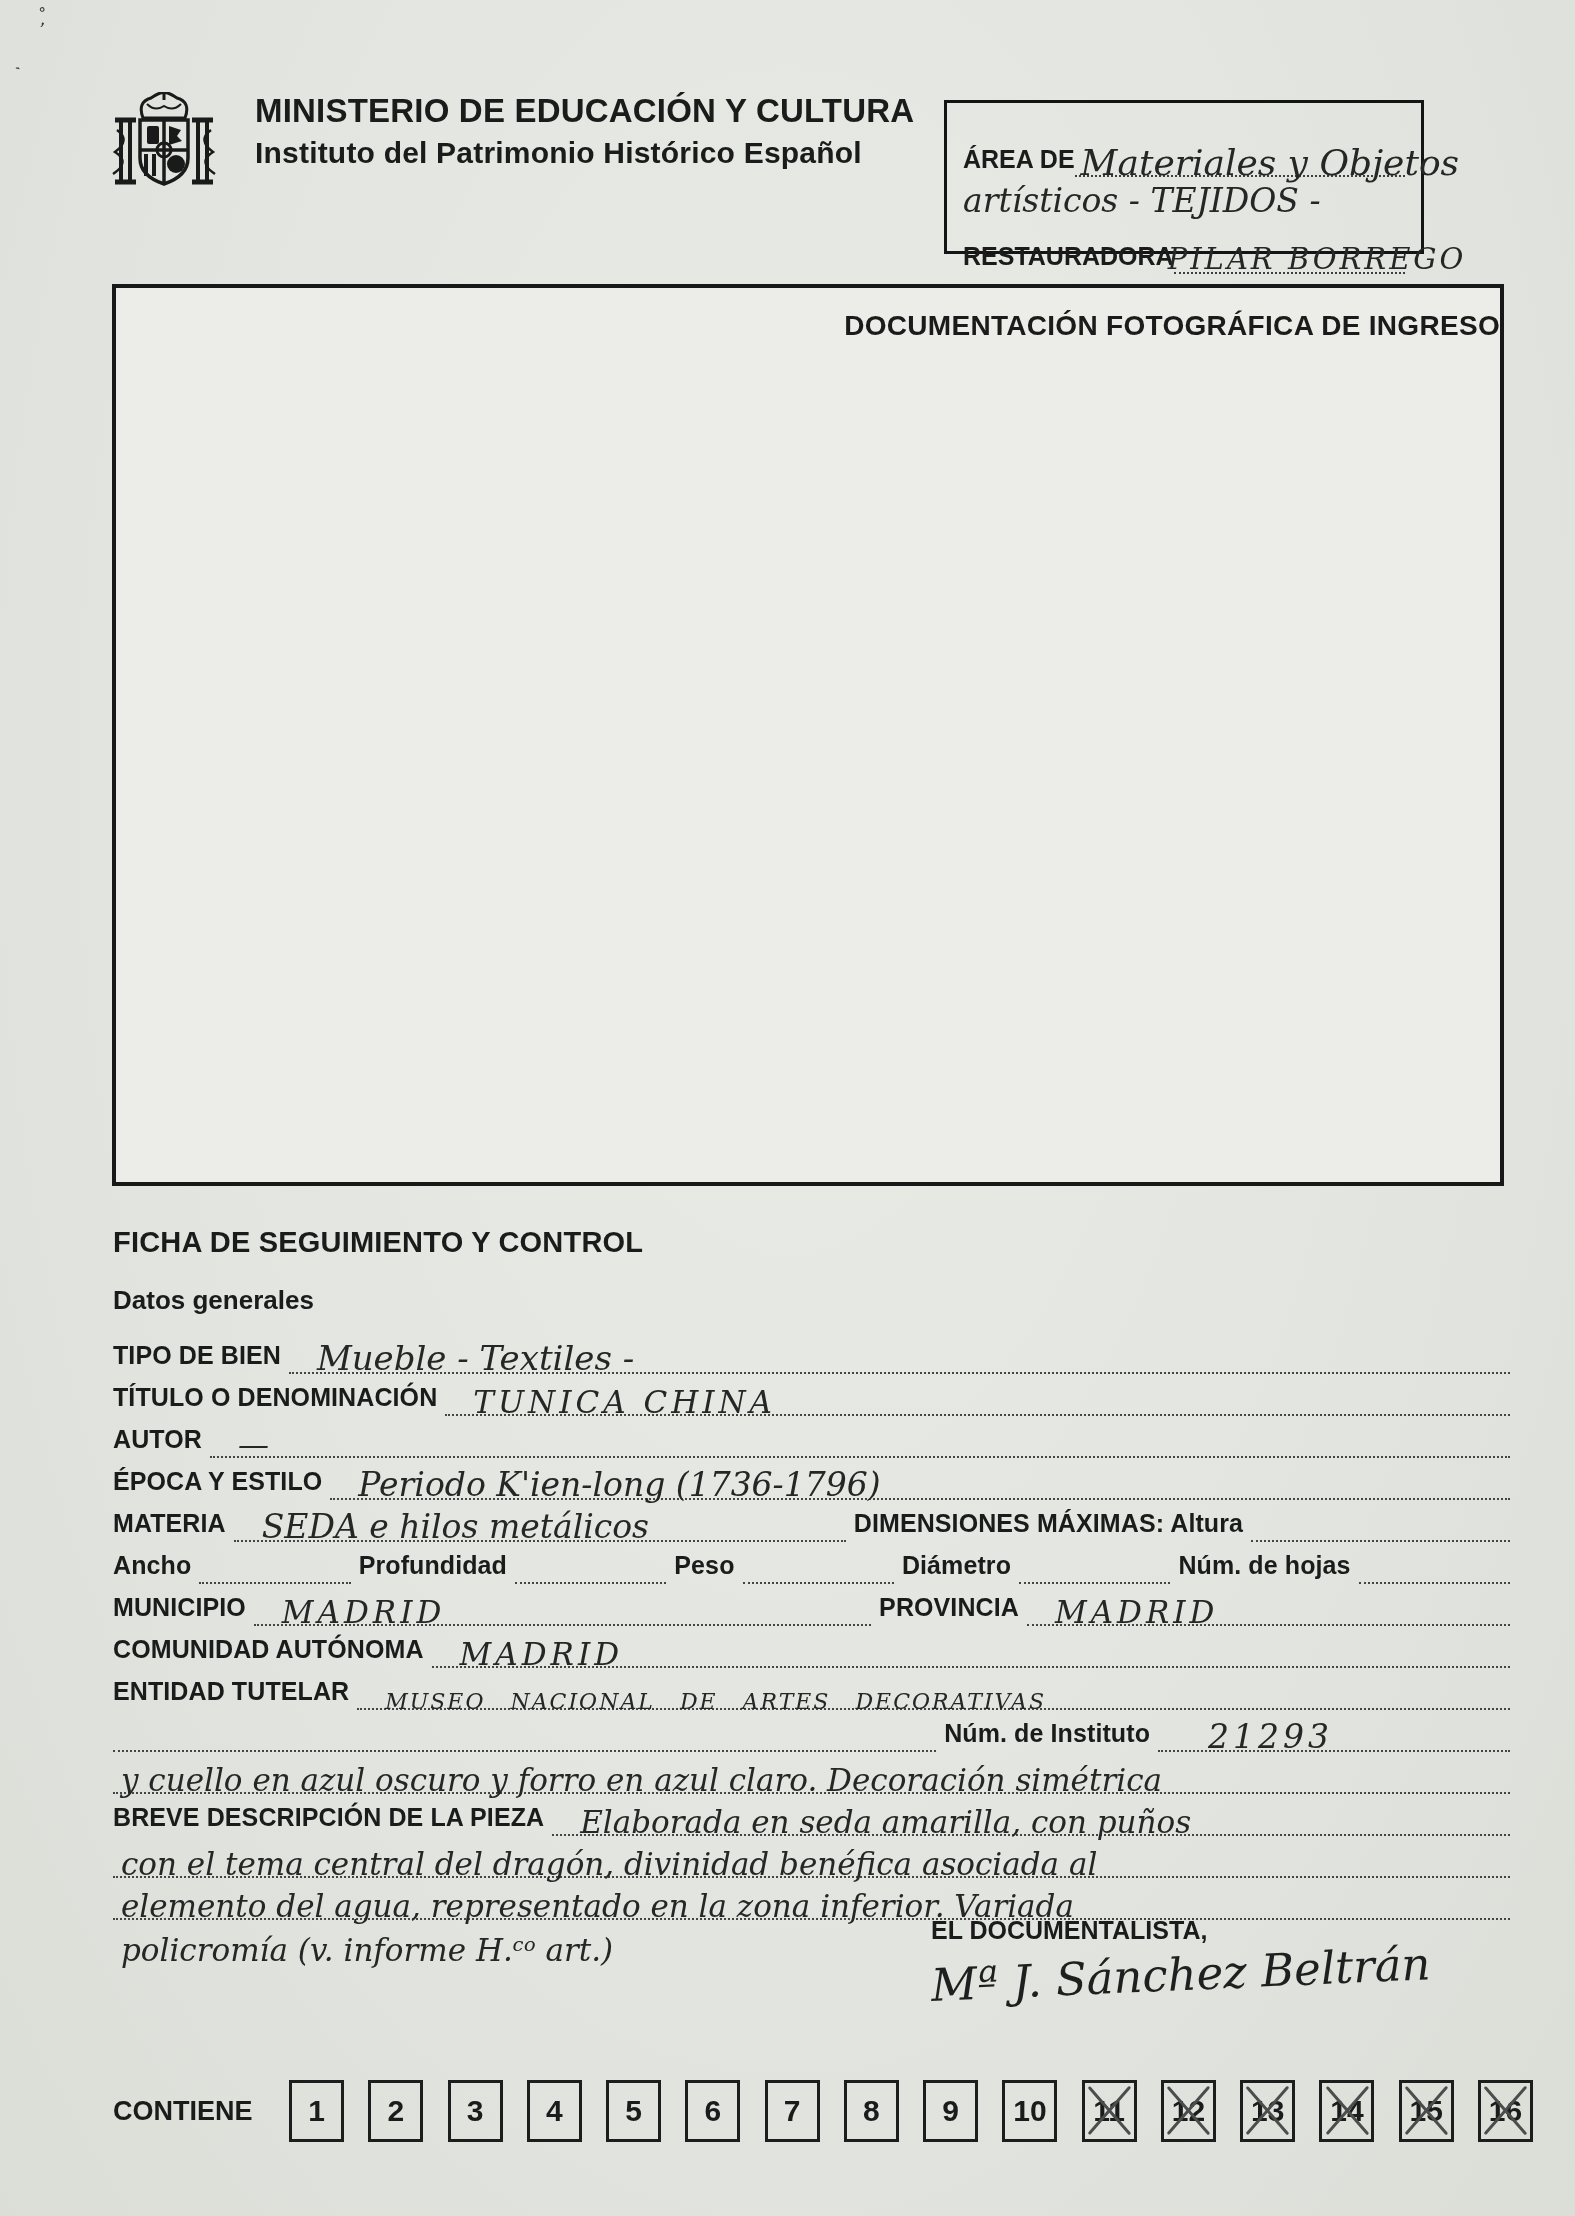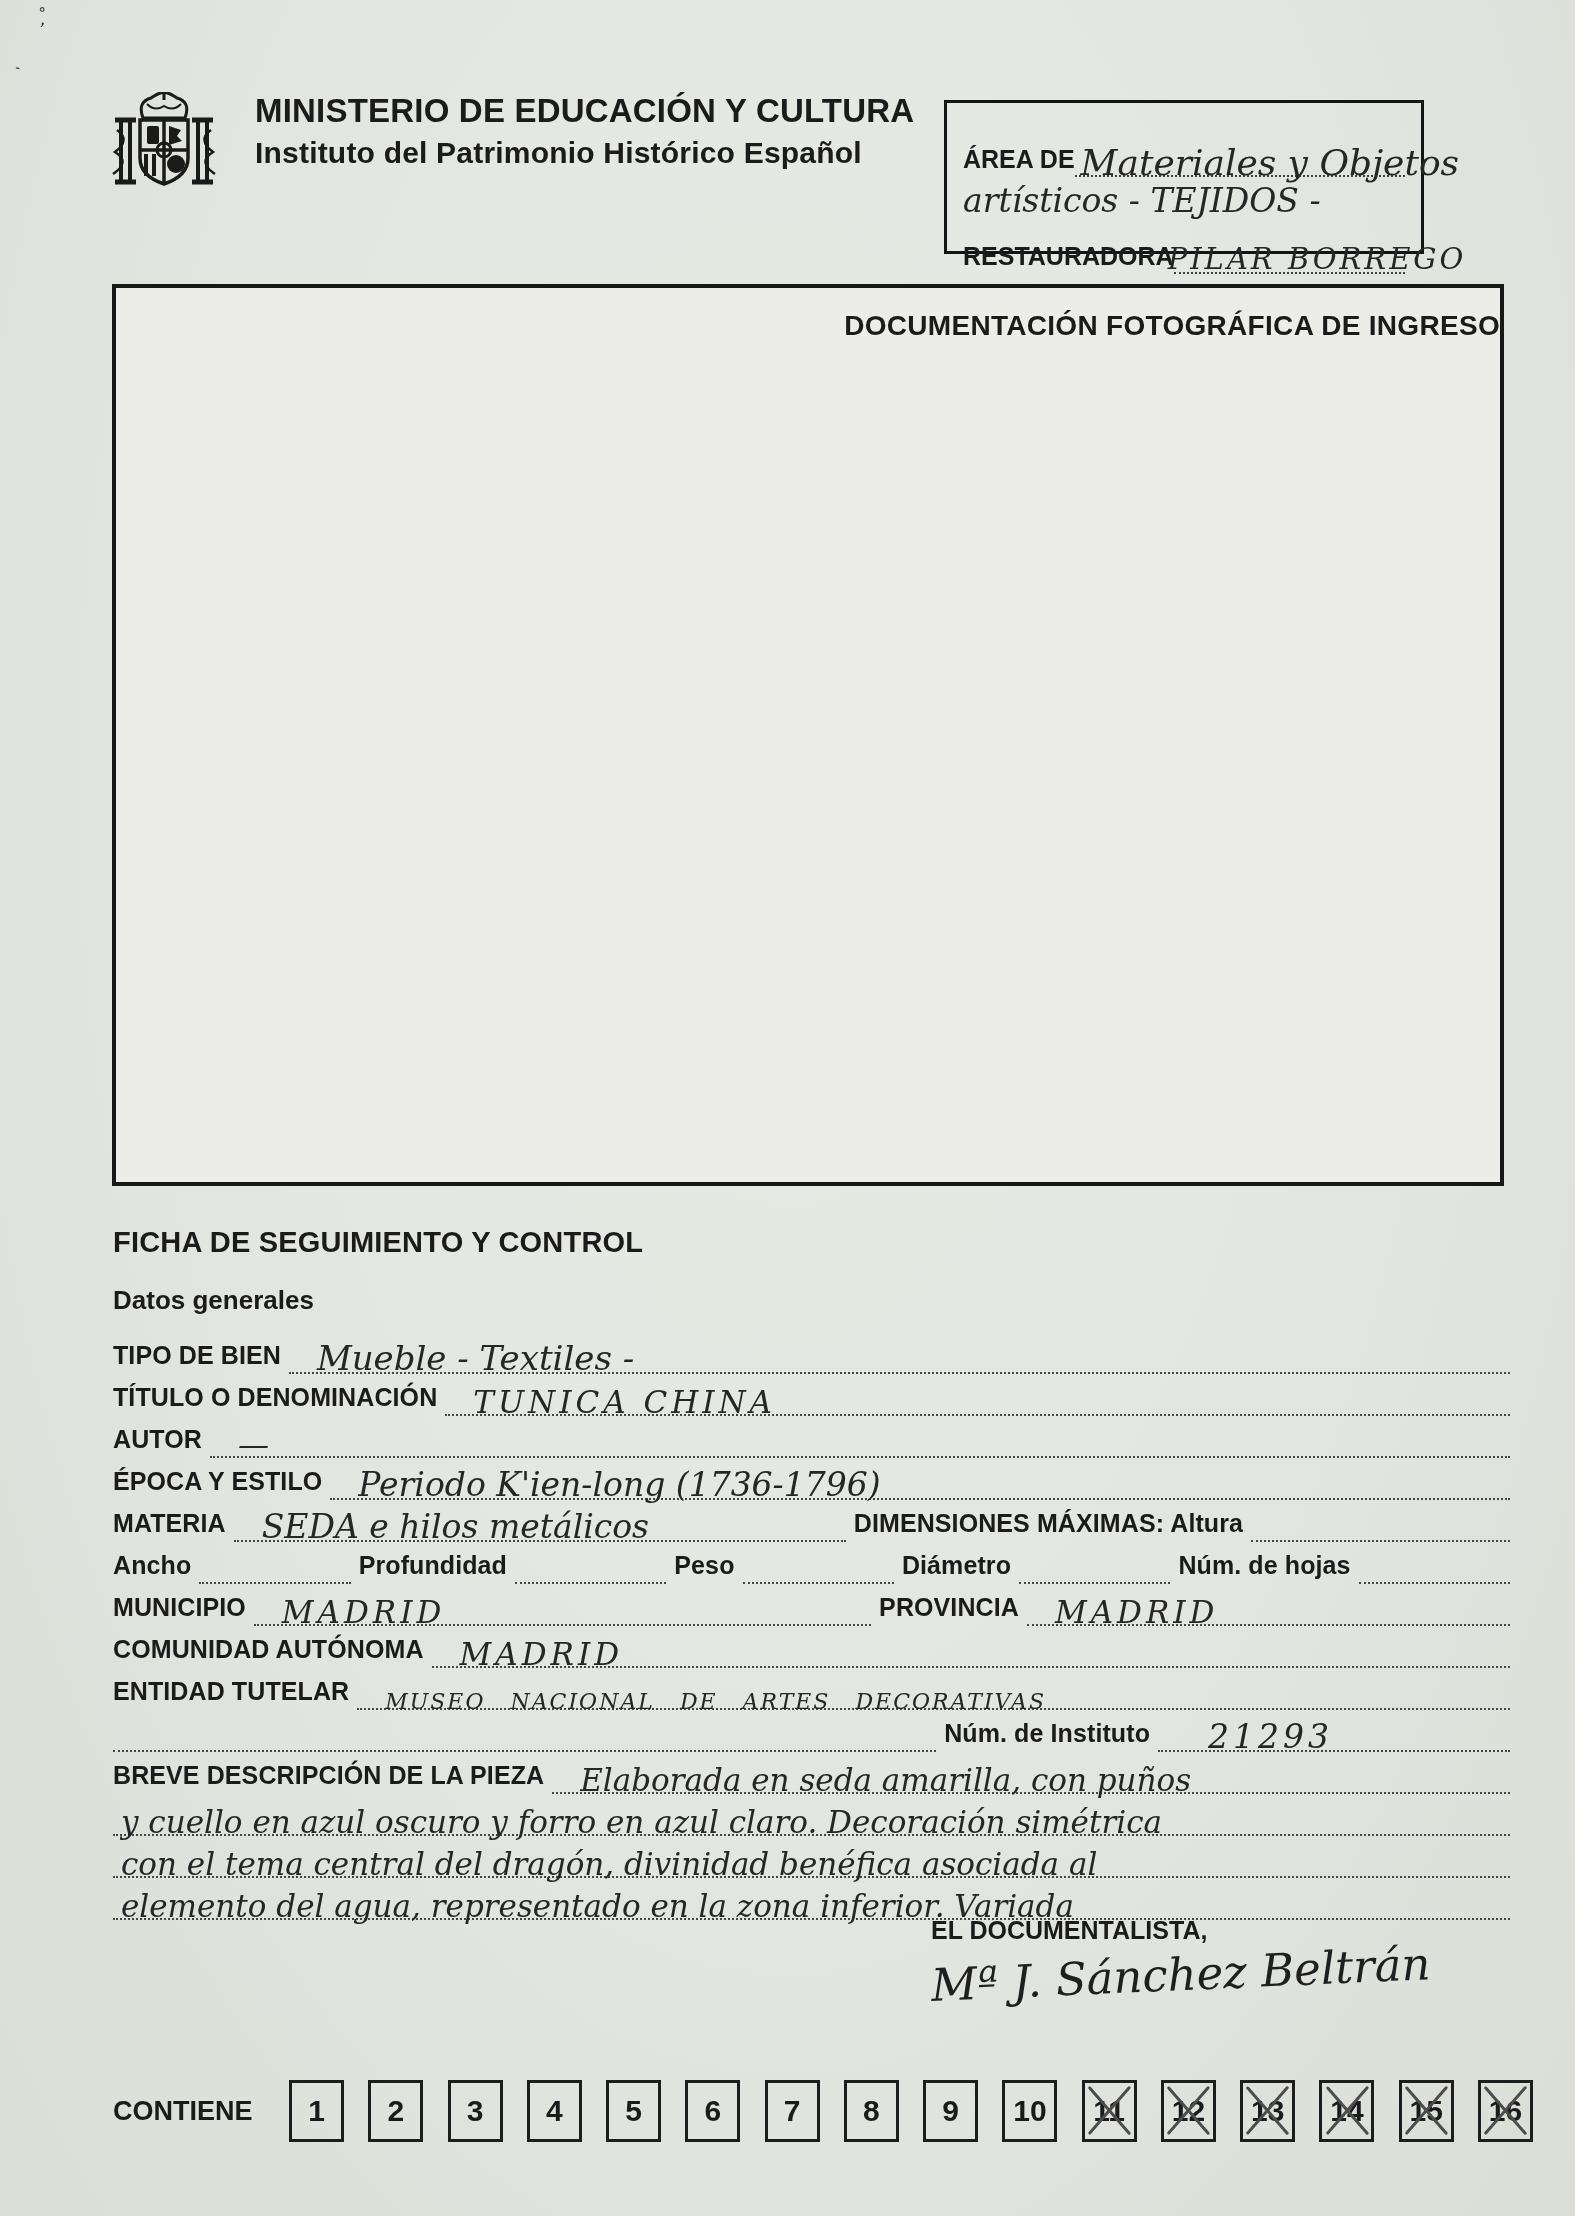--- a/index.html
+++ b/index.html
@@ -229,38 +229,43 @@
 
     <div class="frow">
       <span class="dfill" style="flex:1.45;"></span>
       <span class="flabel">Núm. de Instituto</span>
       <span class="dfill" style="flex:0.62;">
         <span class="hw hw-caps" style="font-size:33px;left:50px;">21293</span>
       </span>
     </div>
 
     <div class="frow">
-      <span class="flabel">BREVE DESCRIPCIÓN DE LA PIEZA</span>
-      <span class="dfill">
-        <span class="hw">Elaborada en seda amarilla, con puños</span>
-      </span>
-    </div>
-    <div class="frow">
       <span class="dfill descfill">
         <span class="hw">y cuello en azul oscuro y forro en azul claro. Decoración simétrica</span>
       </span>
     </div>
     <div class="frow">
+      <span class="flabel">BREVE DESCRIPCIÓN DE LA PIEZA</span>
+      <span class="dfill">
+        <span class="hw">Elaborada en seda amarilla, con puños</span>
+      </span>
+    </div>
+    <div class="frow">
       <span class="dfill descfill">
         <span class="hw">con el tema central del dragón, divinidad benéfica asociada al</span>
       </span>
     </div>
     <div class="frow">
       <span class="dfill descfill">
         <span class="hw">elemento del agua, representado en la zona inferior. Variada</span>
+      </span>
+    </div>
+    <div class="frow">
+      <span class="dfill descfill nofill">
+        <span class="hw">policromía (v. informe H.ᶜᵒ art.)</span>
       </span>
     </div>
 
     <div class="doc-block">
       <div class="doc-label">EL DOCUMENTALISTA,</div>
       <div class="signature">Mª J. Sánchez Beltrán</div>
     </div>
   </div>
 
   <div class="contiene">

